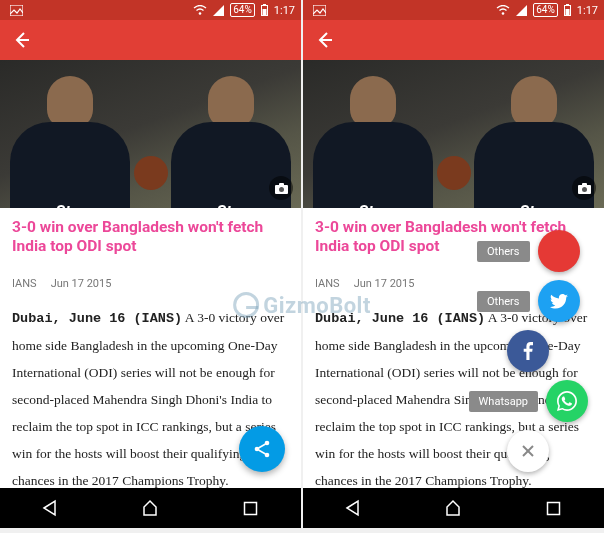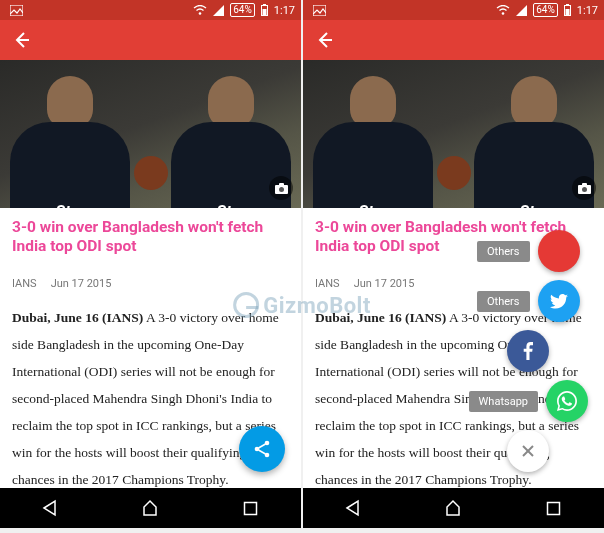--- a/index.html
+++ b/index.html
@@ -63,21 +63,21 @@
     color:#fff; font-size:13px;
   }
   .content { padding: 10px 12px; position:relative; }
   .headline { font-size: 15.5px; font-weight: 700; color:#ec4899; line-height:1.25; }
   .meta { margin-top:20px; font-size:11px; color:#777; display:flex; gap:14px; }
   .article {
     margin-top:14px; font-size:13.5px; color:#222; line-height:2.0;
     font-family: Georgia, "Times New Roman", serif;
     height: 250px; overflow: hidden;
   }
-  .article b { font-weight:700; }
+  .article b { font-weight:700;font-family:Liberation Mono, monospace; }
   .fab {
     position:absolute; width:46px; height:46px; border-radius:50%;
     display:flex; align-items:center; justify-content:center;
     box-shadow:0 3px 6px rgba(0,0,0,.3);
   }
   .fab-share { right:16px; bottom:56px; background:#039be5; color:#fff; }
   .share-stack { position:absolute; right:16px; bottom:56px; display:flex; flex-direction:column; align-items:center; gap:8px; }
   .share-row { display:flex; align-items:center; gap:8px; }
   .share-label {
     background:#8a8a8a; color:#fff; font-size:11px; padding:4px 10px; border-radius:2px;

